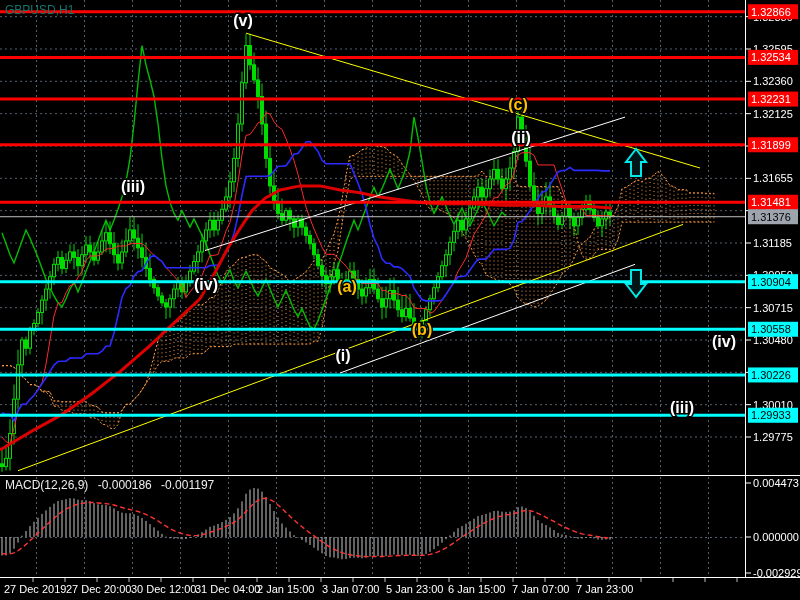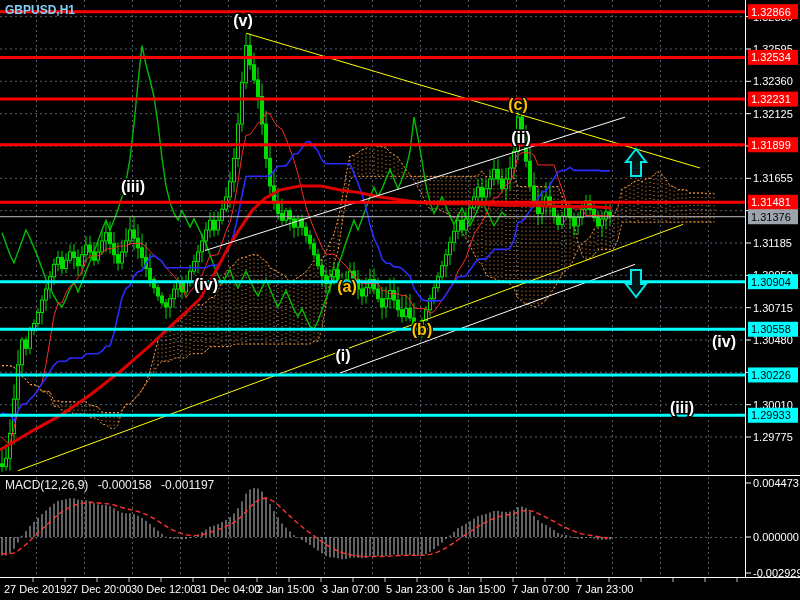--- a/index.html
+++ b/index.html
@@ -1,20 +1,20 @@
 <!DOCTYPE html>
 <html><head>
 <meta charset="utf-8">
 <style>
   html,body{margin:0;padding:0;background:#000;}
   .screen{position:relative;width:800px;height:600px;background:#000;overflow:hidden;
           font-family:"Liberation Sans","DejaVu Sans",sans-serif;}
   .screen svg{position:absolute;left:0;top:0;}
   .overlay{position:absolute;color:#fff;white-space:nowrap;pointer-events:none;}
-  #symbol-label{left:5px;top:3px;font-size:12px;font-weight:bold;color:#7dd3fc;}
+  #symbol-label{left:5px;top:3px;font-size:12px;font-weight:normal;color:#0f766e;}
   #macd-label{left:5px;top:478px;font-size:12px;color:#eee;}
   #macd-label span{margin-right:6px;margin-top:28px;}
 </style>
 </head>
 <body>
 
 <div class="screen">
   <svg id="chart-svg" width="800" height="600">
       <defs>
         <clipPath id="clipPrice">
@@ -839,16 +839,16 @@
       <text x="257" y="593" fill="#fff" font-size="11" font-family="Liberation Sans, DejaVu Sans, sans-serif">2 Jan 15:00</text>
       <text x="322" y="593" fill="#fff" font-size="11" font-family="Liberation Sans, DejaVu Sans, sans-serif">3 Jan 07:00</text>
       <text x="386" y="593" fill="#fff" font-size="11" font-family="Liberation Sans, DejaVu Sans, sans-serif">5 Jan 23:00</text>
       <text x="448" y="593" fill="#fff" font-size="11" font-family="Liberation Sans, DejaVu Sans, sans-serif">6 Jan 15:00</text>
       <text x="512" y="593" fill="#fff" font-size="11" font-family="Liberation Sans, DejaVu Sans, sans-serif">7 Jan 07:00</text>
       <text x="576" y="593" fill="#fff" font-size="11" font-family="Liberation Sans, DejaVu Sans, sans-serif">7 Jan 23:00</text>
     </svg>
   <div class="overlay" id="symbol-label">GBPUSD,H1</div>
   <div class="overlay" id="macd-label">
     <span>MACD(12,26,9)</span>
-    <span>-0.000158</span>
+    <span>-0.000186</span>
     <span>-0.001197</span>
   </div>
 </div>
 
 </body></html>

